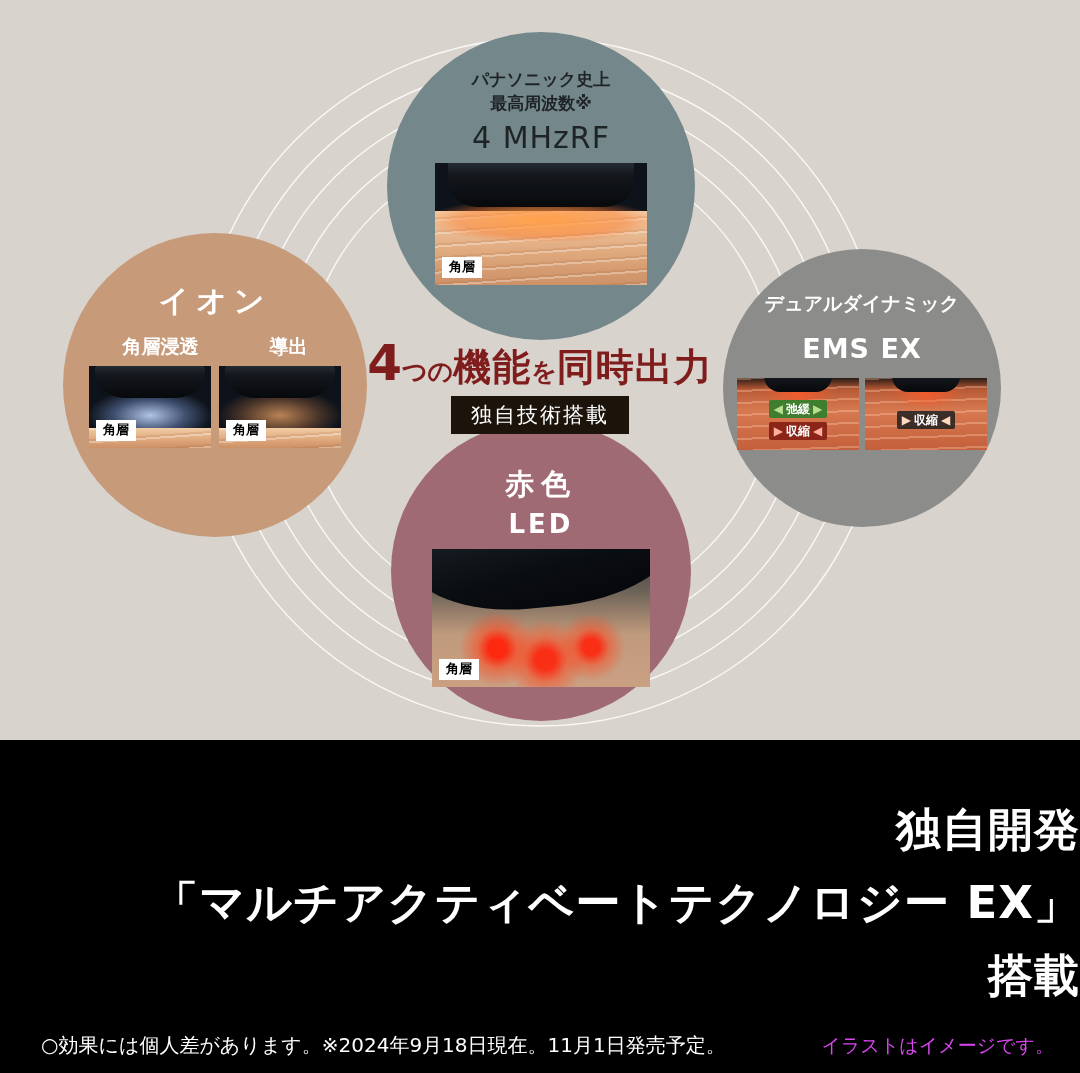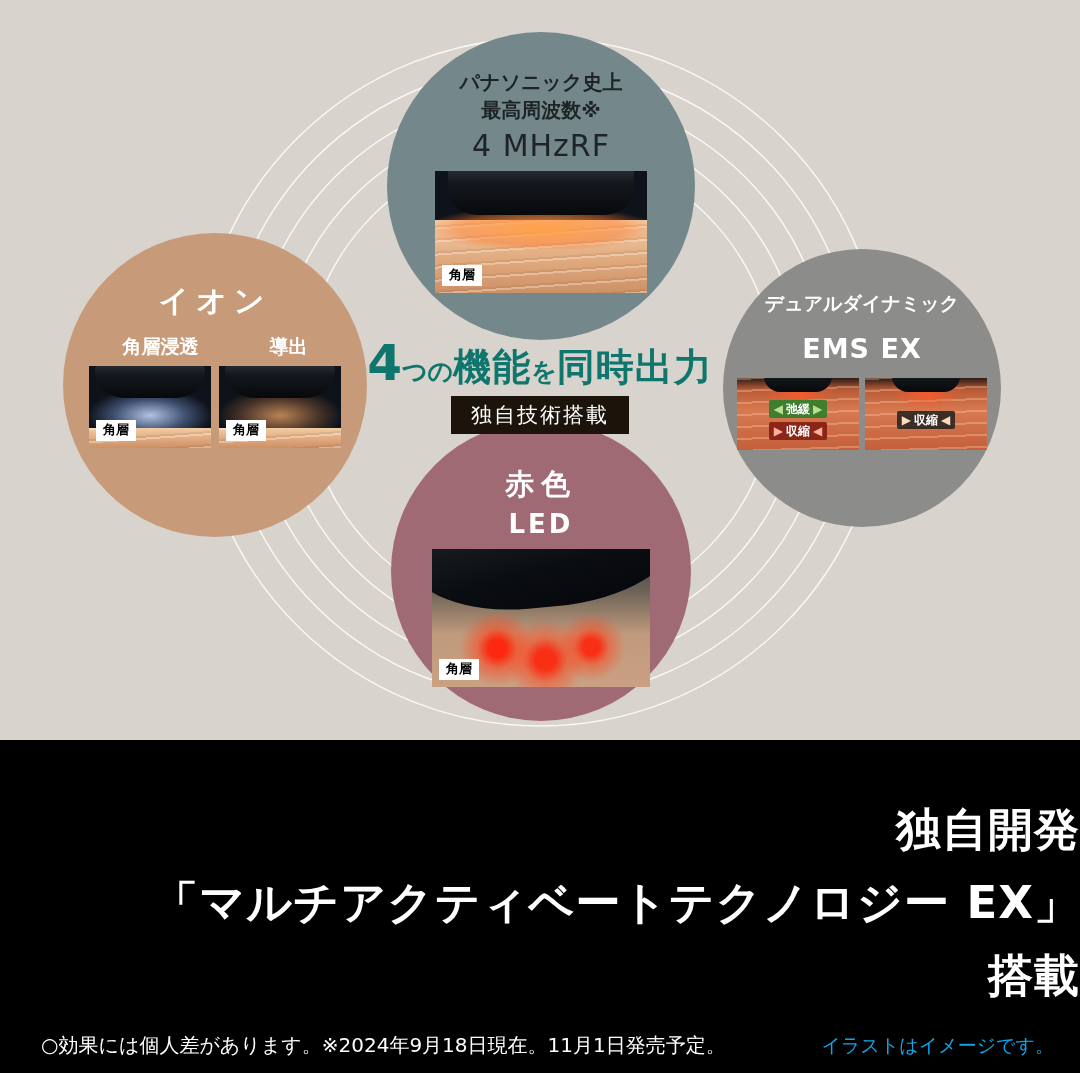--- a/index.html
+++ b/index.html
@@ -18,21 +18,21 @@
   
   .circle {
     position:absolute; border-radius:50%; z-index:1;
     display:flex; flex-direction:column; align-items:center;
   }
   .circle-rf  { left:387px; top:32px;  width:308px; height:308px; background:#74878b; padding-top:36px; }
   .circle-ion { left:63px;  top:233px; width:304px; height:304px; background:#c79b7a; padding-top:48px; }
   .circle-ems { left:723px; top:249px; width:278px; height:278px; background:#8c8c8a; padding-top:42px; }
   .circle-led { left:391px; top:421px; width:300px; height:300px; background:#a06a74; padding-top:44px; }
 
-  .rf-l1, .rf-l2 { font-size:20px; font-weight:bold; color:#1e2426; line-height:1.4; }
+  .rf-l1, .rf-l2 { font-size:17px; font-weight:bold; color:#1e2426; line-height:1.4; }
   .rf-l3 { font-size:30px; font-weight:normal; color:#1e2426; letter-spacing:1px; margin-top:4px; }
 
   .ion-title { font-size:30px; font-weight:bold; color:#fff; letter-spacing:7px; }
   .ion-modes { width:256px; display:flex; justify-content:space-around; margin-top:12px; }
   .ion-mode  { font-size:19px; font-weight:bold; color:#fff; }
   .ion-imgs  { display:flex; gap:8px; margin-top:6px; }
 
   .ems-l1 { font-size:19px; font-weight:bold; color:#fff; }
   .ems-l2 { font-size:27px; font-weight:bold; color:#fff; letter-spacing:1px; margin-top:16px; }
   .ems-imgs { display:flex; gap:6px; margin-top:14px; }
@@ -112,21 +112,21 @@
   .pill-contract { background:#8a2518; }
   .pill-contract::before { content:"▶"; color:#ffb09a; margin-right:3px; }
   .pill-contract::after  { content:"◀"; color:#ffb09a; margin-left:3px; }
   .pill-contract-dark { background:rgba(32,32,32,.85); }
   .pill-contract-dark::before { content:"▶"; color:#ffd9c0; margin-right:3px; }
   .pill-contract-dark::after  { content:"◀"; color:#ffd9c0; margin-left:3px; }
 
   
   .center-head {
     position:absolute; left:0; top:334px; width:1080px; z-index:3;
-    text-align:center; color:#0f766e; font-weight:bold; white-space:nowrap;
+    text-align:center; color:#7f1d1d; font-weight:bold; white-space:nowrap;
   }
   .ch-num   { font-size:50px; vertical-align:baseline; }
   .ch-small { font-size:25px; vertical-align:baseline; }
   .ch-big   { font-size:38px; vertical-align:baseline; letter-spacing:1px; }
   .center-badge {
     position:absolute; top:396px; left:540px; transform:translateX(-50%); z-index:3;
     background:#1c130b; color:#fff; font-size:21px; font-weight:normal;
     letter-spacing:2px; padding:5px 20px; white-space:nowrap;
   }
 
@@ -137,21 +137,21 @@
   }
   .bottom-head {
     padding-top:54px; text-align:right; color:#fff; font-weight:bold;
     font-size:45px; line-height:1.62; letter-spacing:1px;
   }
   .footnotes {
     position:absolute; left:26px; right:26px; bottom:14px;
     display:flex; justify-content:space-between; align-items:flex-end;
     color:#fff; font-size:20px;margin-left:15px;
   }
-  .footnote-right { color:#0ea5e9; font-size:19px; }
+  .footnote-right { color:#d946ef; font-size:19px; }
 </style>
 </head>
 <body>
 
 <div class="canvas">
 
   <svg class="arcs" width="1080" height="740" viewBox="0 0 1080 740">
     <g fill="none" stroke="#ffffff" stroke-width="1.4" opacity="0.85">
       <circle cx="540" cy="382" r="236"></circle>
       <circle cx="540" cy="382" r="263"></circle>

